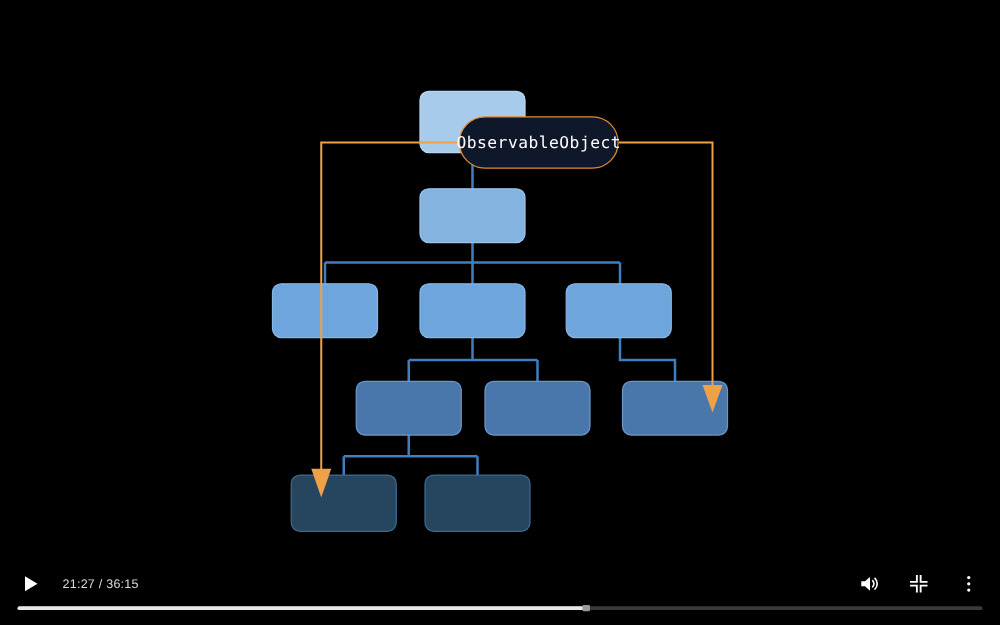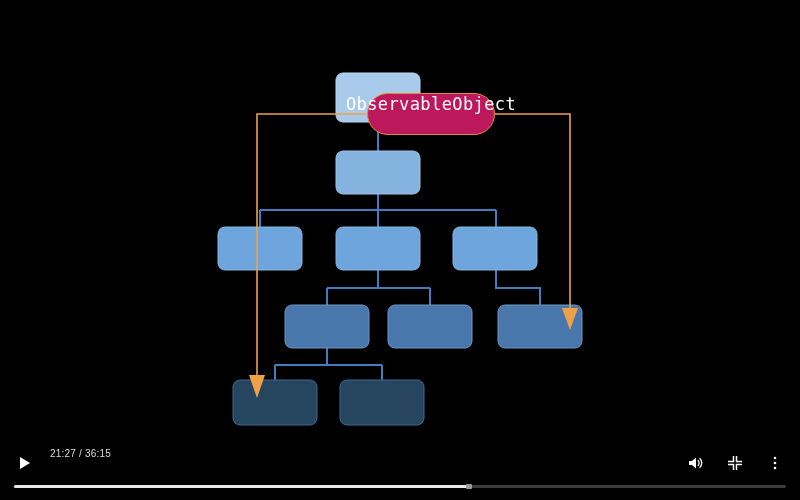--- a/index.html
+++ b/index.html
@@ -30,26 +30,27 @@
     position: absolute;
     left: 0; top: 0;
     width: 800px;
     height: 500px;
   }
 
   
   .annotation-pill {
     position: absolute;
     display: flex;
+    align-items: center;
     justify-content: center;
-    background: #be185d;
+    background: #0f172a;
     border: 1px solid #e08c2d;
     color: #ffffff;
     font-family: "DejaVu Sans Mono", "Liberation Mono", monospace;
-    font-size: 17px;
+    font-size: 13px;
     letter-spacing: 0.4px;
     white-space: nowrap;
     box-sizing: border-box;
   }
   #observable-pill {
     left: 367px;
     top: 93px;
     width: 128px;
     height: 42px;
     border-radius: 21px;
@@ -89,21 +90,21 @@
     background: #9a9a9a;
     border-radius: 1px;
   }
   #controls-row {
     position: absolute;
     left: 0;
     top: 0;
     width: 800px;
     height: 38px;
     display: flex;
-    align-items: flex-start;
+    align-items: center;
   }
   .ctrl-btn {
     display: flex;
     align-items: center;
     justify-content: center;
     width: 30px;
     height: 30px;
     cursor: pointer;
   }
   #play-button { margin-left: 10px; }

